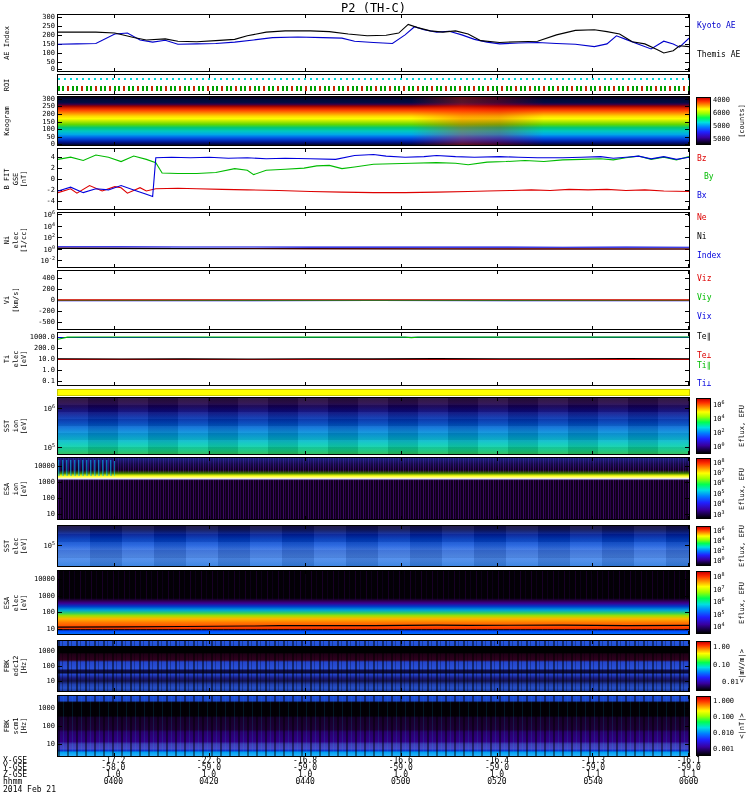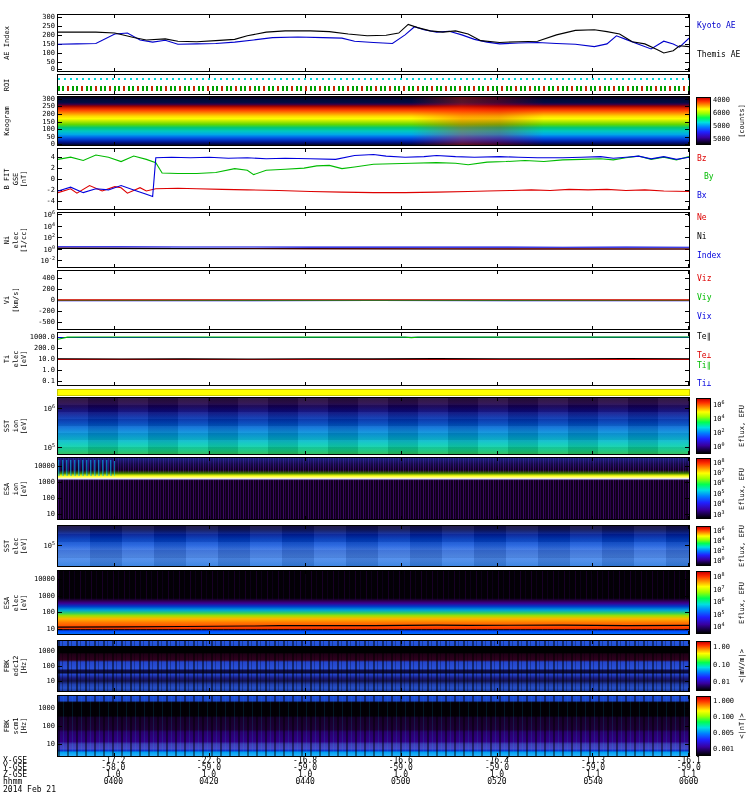--- a/index.html
+++ b/index.html
@@ -77,20 +77,21 @@
   .brow-label{position:absolute;left:3px;font-size:8px;line-height:8px;}
   .brow-val{position:absolute;transform:translateX(-50%);font-size:8px;line-height:8px;white-space:nowrap;}
   #date-label{position:absolute;left:3px;top:786px;font-size:8px;line-height:8px;}
   svg.series{position:absolute;inset:0;width:100%;height:100%;}
   sup{font-size:5px;line-height:5px;}
 </style>
 </head>
 <body>
 
 <div id="root">
+  <div id="title">P2 (TH-C)</div>
 
   <div id="p-ae" class="panel">
       <div class="ylab ylab-main">AE Index</div>
       <div class="ytick" style="top: calc(3.2% - 4px);">300</div>
       <div class="ymark ml" style="top: 3.2%;"></div>
       <div class="ymark mr" style="top: 3.2%;"></div>
       <div class="ytick" style="top: calc(19.4% - 4px);">250</div>
       <div class="ymark ml" style="top: 19.4%;"></div>
       <div class="ymark mr" style="top: 19.4%;"></div>
       <div class="ytick" style="top: calc(35.5% - 4px);">200</div>
@@ -534,21 +535,21 @@
       <div class="xmark mb" style="left: 54.3%;"></div>
       <div class="xmark mt" style="left: 69.5%;"></div>
       <div class="xmark mb" style="left: 69.5%;"></div>
       <div class="xmark mt" style="left: 84.7%;"></div>
       <div class="xmark mb" style="left: 84.7%;"></div>
       <div class="xmark mt" style="left: 99.8%;"></div>
       <div class="xmark mb" style="left: 99.8%;"></div>
       <div class="cbar"></div>
       <div class="cbtick" style="top: calc(12% - 4px);">1.00</div>
       <div class="cbtick" style="top: calc(47% - 4px);">0.10</div>
-      <div class="cbtick" style="top: calc(82% - 4px);">0.01</div>
+      <div class="cbtick" style="top: calc(82% - 4px); margin-left: 9px;">0.01</div>
       <div class="cbunit">&lt;|mV/m|&gt;</div>
     </div>
   <div id="p-fbk2" class="panel">
     <div class="bg"></div>
   <div class="ylab ylab-main">FBK</div>
       <div class="ylab" style="right: calc(100% + 38px);">scm1</div>
       <div class="ylab" style="right: calc(100% + 30px);">[Hz]</div>
       <div class="ytick" style="top: calc(20% - 4px);">1000</div>
       <div class="ymark ml" style="top: 20%;"></div>
       <div class="ymark mr" style="top: 20%;"></div>
@@ -568,32 +569,32 @@
       <div class="xmark mb" style="left: 54.3%;"></div>
       <div class="xmark mt" style="left: 69.5%;"></div>
       <div class="xmark mb" style="left: 69.5%;"></div>
       <div class="xmark mt" style="left: 84.7%;"></div>
       <div class="xmark mb" style="left: 84.7%;"></div>
       <div class="xmark mt" style="left: 99.8%;"></div>
       <div class="xmark mb" style="left: 99.8%;"></div>
       <div class="cbar"></div>
       <div class="cbtick" style="top: calc(8% - 4px);">1.000</div>
       <div class="cbtick" style="top: calc(35% - 4px);">0.100</div>
-      <div class="cbtick" style="top: calc(62% - 4px);">0.005</div>
+      <div class="cbtick" style="top: calc(62% - 4px);">0.010</div>
       <div class="cbtick" style="top: calc(89% - 4px);">0.001</div>
       <div class="cbunit">&lt;|nT|&gt;</div>
     </div>
 
   <div id="date-label">2014 Feb 21</div>
 <div class="brow-label" style="top: 757px;">X-GSE</div>
     <div class="brow-val" style="top: 757px; left: 113.337px;">-17.2</div>
     <div class="brow-val" style="top: 757px; left: 208.92px;">-22.6</div>
     <div class="brow-val" style="top: 757px; left: 305.136px;">-16.8</div>
     <div class="brow-val" style="top: 757px; left: 400.719px;">-16.6</div>
-    <div class="brow-val" style="top: 757px; left: 496.935px; font-style: italic;">-16.4</div>
+    <div class="brow-val" style="top: 757px; left: 496.935px;">-16.4</div>
     <div class="brow-val" style="top: 757px; left: 593.151px;">-11.3</div>
     <div class="brow-val" style="top: 757px; left: 688.734px;">-16.1</div>
     <div class="brow-label" style="top: 764px;">Y-GSE</div>
     <div class="brow-val" style="top: 764px; left: 113.337px;">-58.0</div>
     <div class="brow-val" style="top: 764px; left: 208.92px;">-59.0</div>
     <div class="brow-val" style="top: 764px; left: 305.136px;">-59.0</div>
     <div class="brow-val" style="top: 764px; left: 400.719px;">-59.0</div>
     <div class="brow-val" style="top: 764px; left: 496.935px;">-59.0</div>
     <div class="brow-val" style="top: 764px; left: 593.151px;">-59.0</div>
     <div class="brow-val" style="top: 764px; left: 688.734px;">-59.0</div>

